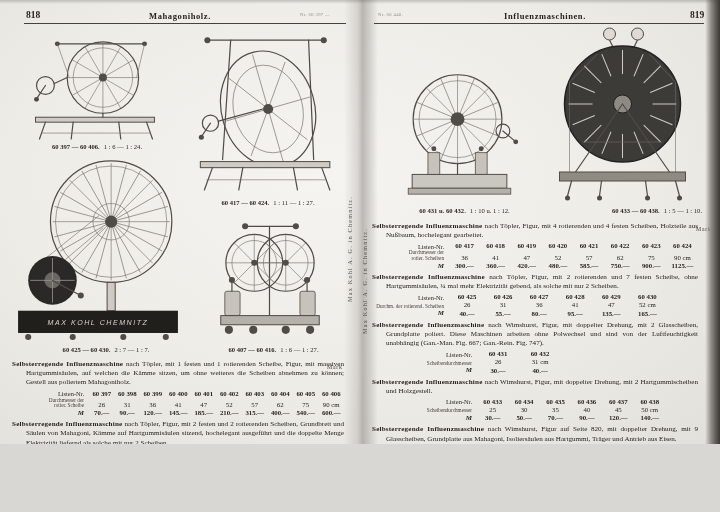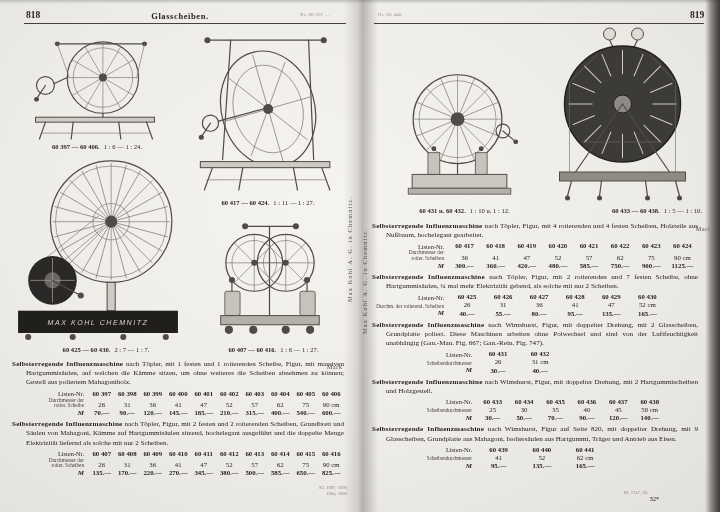--- a/index.html
+++ b/index.html
@@ -1,16 +1,16 @@
 <!DOCTYPE html>
 <html><head>
 <meta charset="utf-8">
 <style>
   html,body{margin:0;padding:0;background:#d9d7d3;}
-  .sheet{position:relative;width:720px;height:512px;overflow:hidden;
+  .sheet{position:relative;width:720px;height:444px;overflow:hidden;
     font-family:"Liberation Serif",serif;color:#262320;
     background:radial-gradient(ellipse at 45% 40%, #f6f4f0 0%, #eeece7 55%, #e2e0db 100%);}
   .gutter{position:absolute;left:344px;top:0;width:34px;height:512px;pointer-events:none;
     background:linear-gradient(90deg,rgba(90,86,80,0) 0%,rgba(90,86,80,.18) 40%,rgba(55,52,48,.30) 55%,rgba(90,86,80,0) 100%);}
   .edge-right{position:absolute;right:0;top:0;width:15px;height:512px;
     background:linear-gradient(90deg,rgba(80,78,75,0),#908d88 40%,#5a5753 75%,#3a3835 100%);}
   .edge-top{position:absolute;left:0;top:0;width:720px;height:4px;background:linear-gradient(180deg,rgba(60,58,55,.25),rgba(60,58,55,0));}
 
   .pgnum{position:absolute;font-weight:bold;font-size:9.5px;}
   .htitle{position:absolute;font-weight:bold;font-size:8.5px;letter-spacing:.6px;text-align:center;}
@@ -51,25 +51,26 @@
     font-size:6.2px;letter-spacing:1.2px;color:#55524d;white-space:nowrap;}
   .footnote{position:absolute;font-size:4.6px;color:#8d8a85;line-height:1.25;text-align:right;}
   .sig{position:absolute;font-size:6px;color:#55524d;font-weight:bold;}
 </style>
 </head>
 <body>
 
 <div class="sheet">
 
   <div class="pgnum" style="left:26px;top:10px;">818</div>
-  <div class="htitle" style="left:110px;top:11px;width:140px;">Glasscheiben.</div>
+  <div class="htitle" style="left:110px;top:11px;width:140px;">Mahagoniholz.</div>
   <div class="href" style="left:300px;top:12px;">Nr. 60 397 —</div>
   <div class="hrule" style="left:24px;top:23px;width:322px;"></div>
 
   <div class="href" style="left:378px;top:12px;">Nr. 60 440.</div>
+  <div class="htitle" style="left:470px;top:11px;width:150px;">Influenzmaschinen.</div>
   <div class="pgnum" style="left:690px;top:10px;">819</div>
   <div class="hrule" style="left:374px;top:23px;width:330px;"></div>
 
   <div class="fig" style="left:22px;top:28px;width:142px;height:114px;">
     <svg viewBox="0 0 140 115">
       <line class="ln" x1="34" y1="16" x2="122" y2="16"></line>
         <circle class="fl" cx="34" cy="16" r="2.5"></circle>
         <circle class="fl" cx="122" cy="16" r="2.5"></circle>
       <circle class="ln" cx="80" cy="50" r="36"></circle>
         <circle class="thin" cx="80" cy="50" r="30"></circle>

